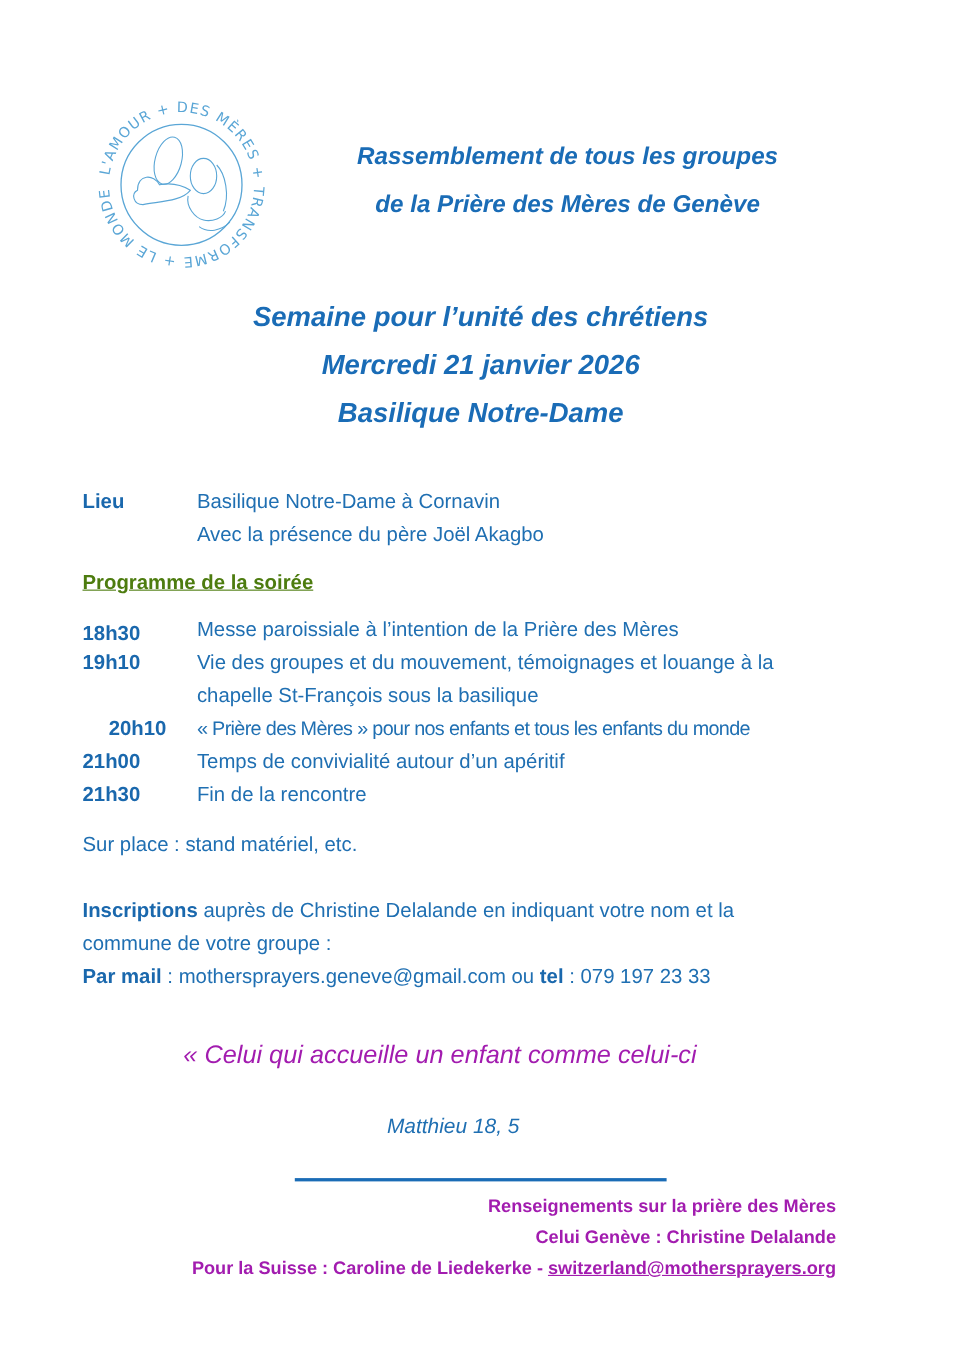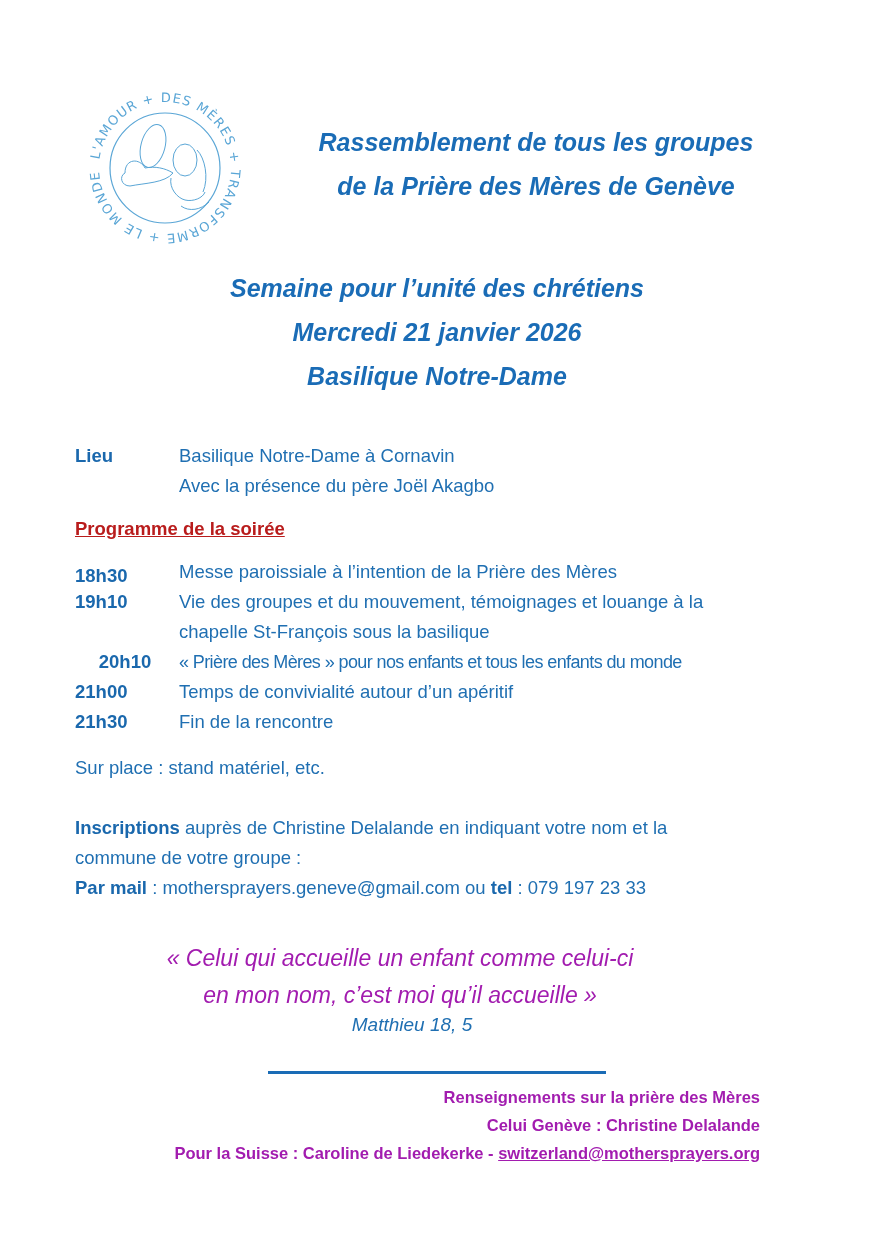--- a/index.html
+++ b/index.html
@@ -1,28 +1,28 @@
 <!DOCTYPE html>
 <html><head>
 <meta charset="utf-8">
 <style>
   html, body { margin: 0; padding: 0; background: #ffffff; }
   body { width: 874px; height: 1241px; position: relative; overflow: hidden;
          font-family: "Liberation Sans", "DejaVu Sans", sans-serif; color: #1f6fb2; }
   .abs { position: absolute; }
   .logo { left: 85px; top: 88px; width: 160px; height: 160px; }
   .title { color: #1a6cb6; font-weight: bold; font-style: italic; text-align: center; white-space: nowrap; }
-  .t1 { left: 276px; width: 520px; top: 120px; font-size: 25px; line-height: 44px; }
+  .t1 { left: 256px; width: 520px; top: 120px; font-size: 22px; line-height: 44px; }
   .t2 { left: 137px; width: 600px; top: 266px; font-size: 25px; line-height: 44px; }
   .body-text { font-size: 18.5px; line-height: 30px; color: #1f6fb2; white-space: nowrap; }
   .bold { font-weight: bold; color: #1a68ad; }
   .row { position: absolute; left: 75px; }
   .label { position: absolute; left: 0; width: 100px; font-weight: bold; color: #1a68ad; }
   .val { position: absolute; left: 104px; }
-  .section-head { font-weight: bold; text-decoration: underline; color: #b91c1c; }
+  .section-head { font-weight: bold; text-decoration: underline; color: #4d7c0f; }
   .narrow { letter-spacing: -0.6px; font-size: 18px; }
   .quote { left: 100px; width: 600px; text-align: center; font-style: italic; font-size: 23px; line-height: 37px; color: #a21caf; white-space: nowrap; }
   .ref { left: 100px; width: 600px; text-align: center; font-style: italic; font-size: 19px; color: #1f6fb2; }
   .rule { left: 268px; top: 1071px; width: 338px; height: 3px; background: #1a6cb6; }
   .footer { left: 100px; width: 660px; text-align: right; font-size: 16.5px; line-height: 28px; color: #a21caf; white-space: nowrap; font-weight: bold; }
   .link { text-decoration: underline; }
 </style>
 </head>
 <body>
 
@@ -92,21 +92,20 @@
 <div class="row body-text" style="top:813px;">
   <span class="bold">Inscriptions</span><span> auprès de Christine Delalande en indiquant votre nom et la</span>
 </div>
 <div class="row body-text" style="top:843px;">commune de votre groupe :</div>
 <div class="row body-text" style="top:873px;">
   <span class="bold">Par mail</span><span> : </span><span>mothersprayers.geneve@gmail.com</span><span> ou </span><span class="bold">tel</span><span> : </span><span>079 197 23 33</span>
 </div>
 
 <div class="abs quote" style="top:940px;">
   <div>« Celui qui accueille un enfant comme celui-ci</div>
-  <div>en mon nom, c’est moi qu’il accueille »</div>
 </div>
 <div class="abs ref" style="top:1014px; left:100px;">
   <span style="position:relative; left:0px;margin-left:24px;">Matthieu 18, 5</span>
 </div>
 
 <div class="abs rule"></div>
 
 <div class="abs footer" style="top:1083px;">
   <div>Renseignements sur la prière des Mères</div>
   <div>Celui Genève : Christine Delalande</div>

